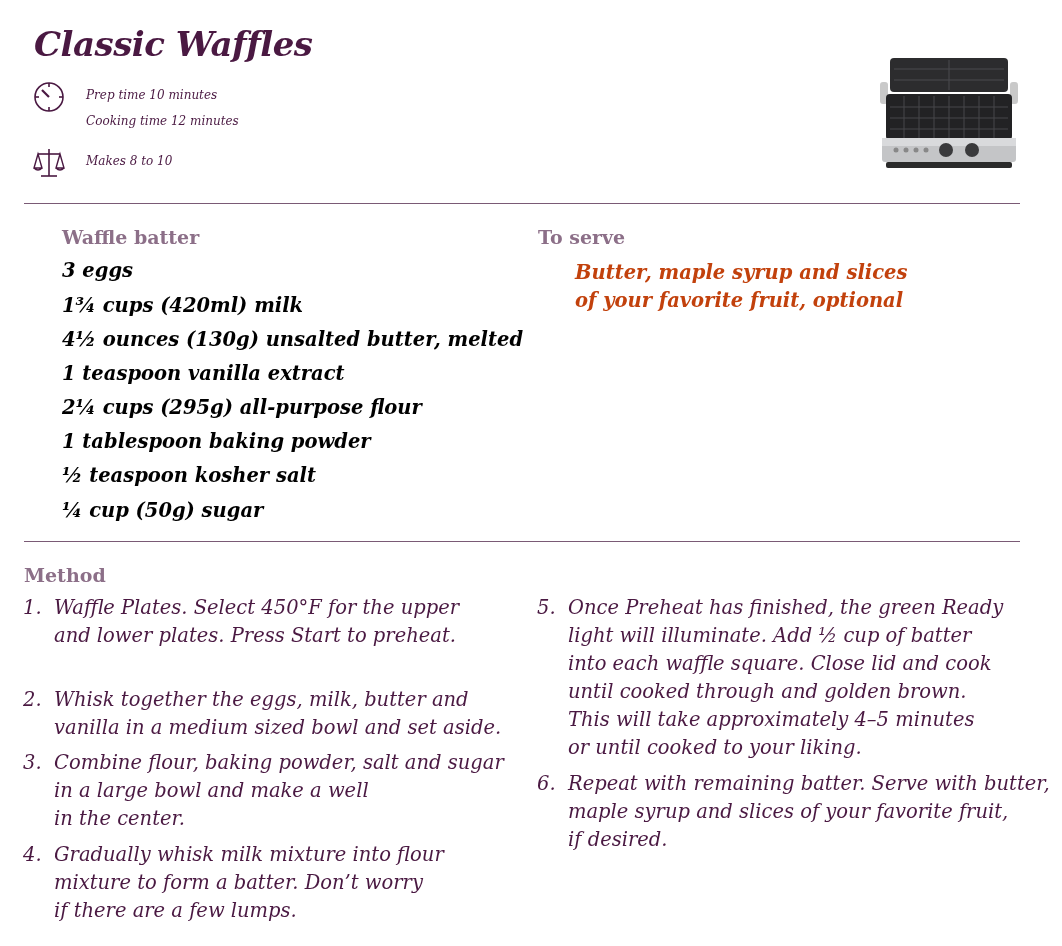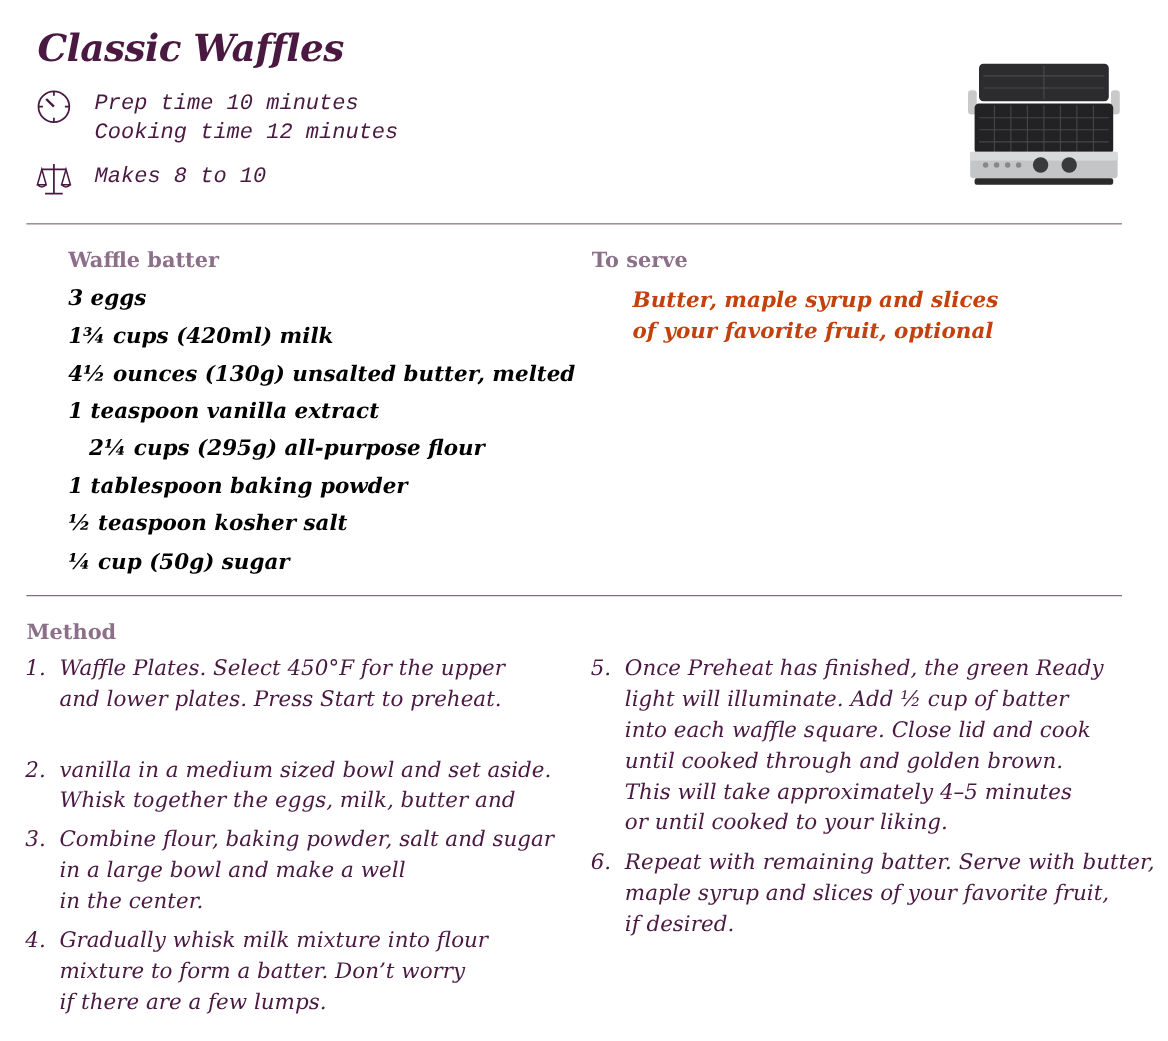--- a/index.html
+++ b/index.html
@@ -2,21 +2,21 @@
 <html><head>
   <meta charset="utf-8">
   <style>
     html, body { margin:0; padding:0; background:#ffffff; }
     body { width:1062px; height:946px; position:relative; overflow:hidden;
       font-family:"DejaVu Serif", serif; color:#4a1942; }
     .title { position:absolute; left:34px; top:24px; font-size:34px; font-style:italic; font-weight:bold;
       color:#4a1942; letter-spacing:-0.5px; margin:0; }
     .meta-row { position:absolute; left:32px; display:flex; align-items:flex-start; }
     .meta-icon { width:36px; height:36px; }
-    .meta-text { position:absolute; left:54px; font-style:italic; font-size:20px; line-height:26px; white-space:nowrap; color:#4a1942;font-family:Liberation Mono, monospace; }
+    .meta-text { position:absolute; left:54px; font-style:italic; font-size:12px; line-height:26px; white-space:nowrap; color:#4a1942; }
     .product { position:absolute; left:874px; top:52px; width:150px; height:118px; }
     .rule { position:absolute; left:24px; width:996px; height:1px; background:#7a5a75; }
     .sub { position:absolute; font-weight:bold; font-size:19px; color:#8c6f88; }
     .ing { position:absolute; left:62px; font-style:italic; font-weight:bold; font-size:19.5px; color:#000000; white-space:nowrap; }
     .serve { position:absolute; left:575px; top:259px; font-style:italic; font-weight:bold; font-size:19.5px; line-height:28px; color:#c2410c; white-space:nowrap; }
     .step { position:absolute; font-style:italic; font-size:19.5px; line-height:28px; color:#4a1942; }
     .step .num { position:absolute; left:0; top:0; }
     .step .txt { position:absolute; left:31px; top:0; white-space:nowrap; }
   </style>
 </head>
@@ -81,21 +81,21 @@
   <rect x="12" y="110" width="126" height="6" rx="2" fill="#2a2a2a"></rect>
 </svg>
 
 <div class="rule" style="top:203px;"></div>
 
 <div class="sub" style="left:62px; top:226px;">Waffle batter</div>
 <div class="ing" style="top:259px;">3 eggs</div>
 <div class="ing" style="top:294px;">1¾ cups (420ml) milk</div>
 <div class="ing" style="top:328px;text-align:center;">4½ ounces (130g) unsalted butter, melted</div>
 <div class="ing" style="top:362px;">1 teaspoon vanilla extract</div>
-<div class="ing" style="top:396px;margin-left:19px;">2¼ cups (295g) all-purpose flour</div>
+<div class="ing" style="top:396px;">2¼ cups (295g) all-purpose flour</div>
 <div class="ing" style="top:430px;">1 tablespoon baking powder</div>
 <div class="ing" style="top:464px;">½ teaspoon kosher salt</div>
 <div class="ing" style="top:499px;">¼ cup (50g) sugar</div>
 
 <div class="sub" style="left:538px; top:226px;">To serve</div>
 <div class="serve">
   <div>Butter, maple syrup and slices</div>
   <div>of your favorite fruit, optional</div>
 </div>
 
@@ -107,22 +107,22 @@
   <span class="num">1.</span>
   <div class="txt">
     <div>Waffle Plates. Select 450°F for the upper</div>
     <div>and lower plates. Press Start to preheat.</div>
   </div>
 </div>
 
 <div class="step" style="left:23px; top:686px;">
   <span class="num">2.</span>
   <div class="txt">
+    <div>Whisk together the eggs, milk, butter and</div>
     <div>vanilla in a medium sized bowl and set aside.</div>
-    <div>Whisk together the eggs, milk, butter and</div>
   </div>
 </div>
 
 <div class="step" style="left:23px; top:749px;">
   <span class="num">3.</span>
   <div class="txt">
     <div>Combine flour, baking powder, salt and sugar</div>
     <div>in a large bowl and make a well</div>
     <div>in the center.</div>
   </div>

